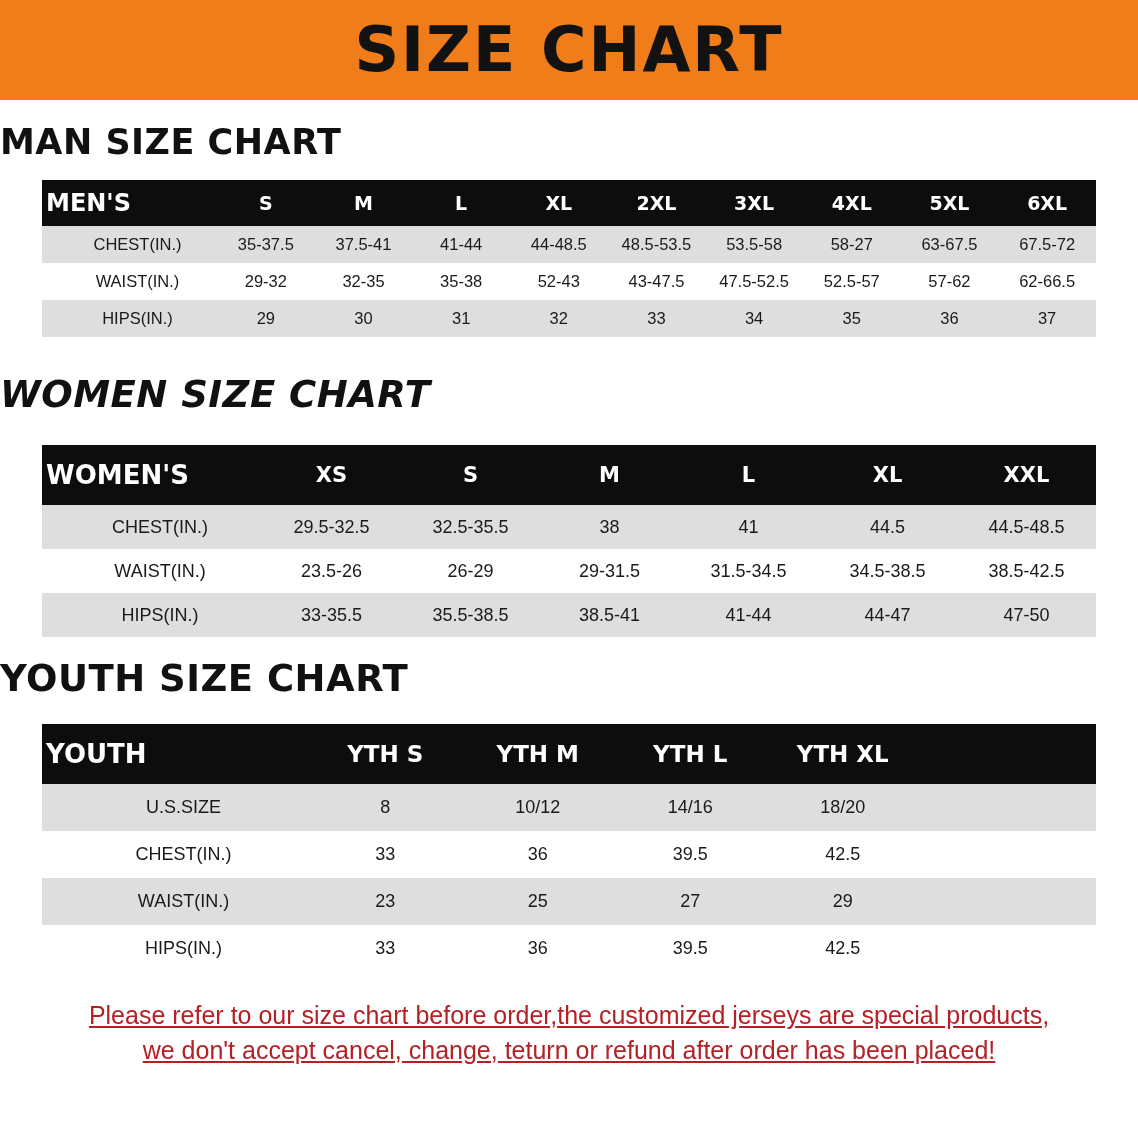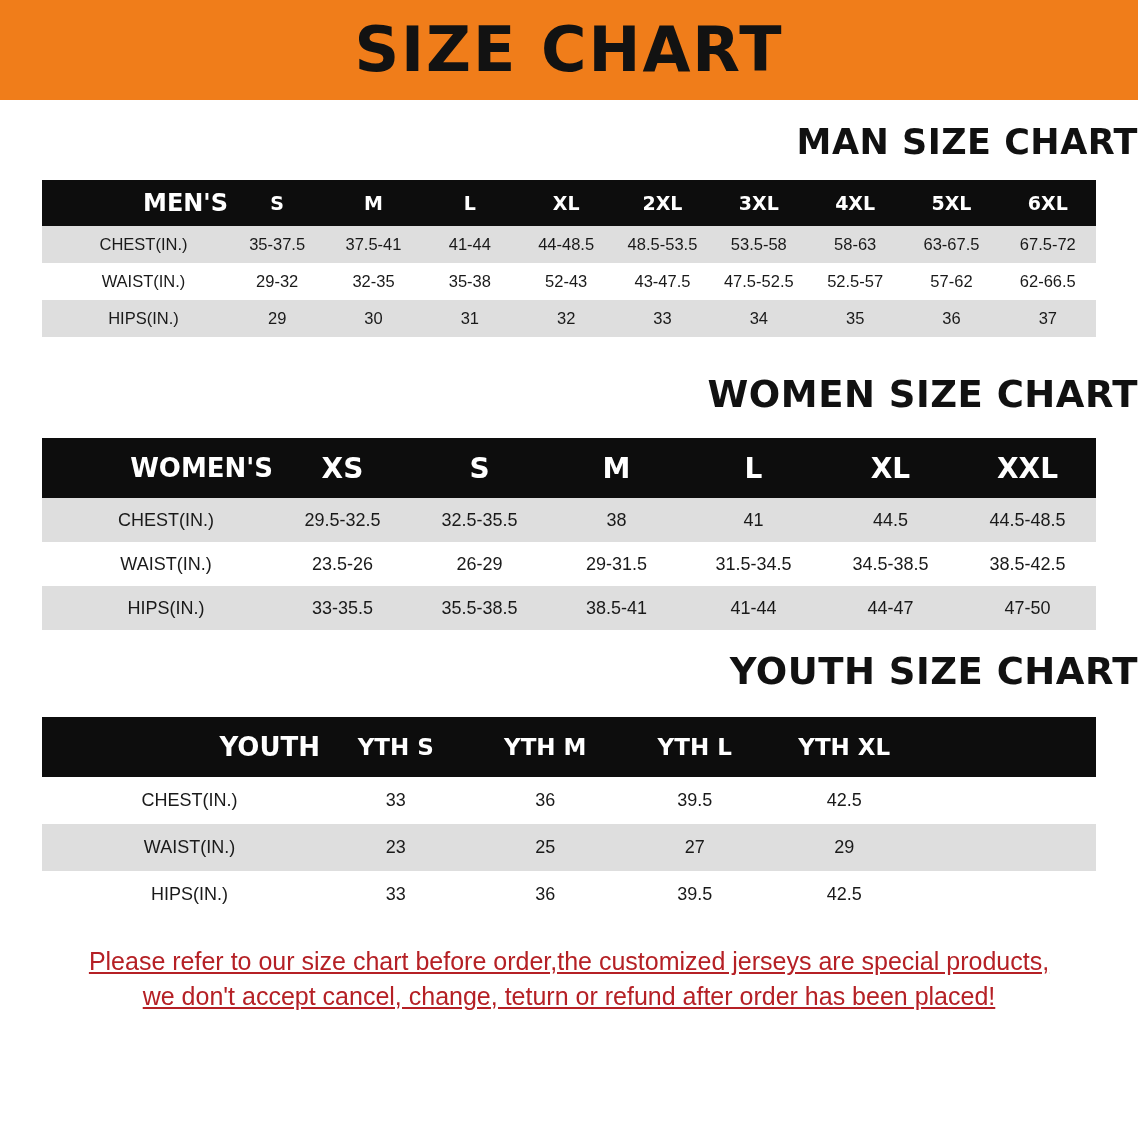--- a/index.html
+++ b/index.html
@@ -35,69 +35,69 @@
     font-weight: bold;
     font-size: 62px;
     letter-spacing: 2px;
     color: #121212;
     line-height: 1;
     text-align: center;
   }
 
   
   .section-title {
-    text-align: right;
+    text-align: left;
     font-family: "DejaVu Sans", sans-serif;
     font-weight: bold;
     color: #111111;
     letter-spacing: 0.5px;
   }
   .section-title.man   { font-size: 35px; margin-top: 22px; margin-bottom: 18px; }
-  .section-title.women { font-size: 37px; margin-top: 36px; margin-bottom: 22px; }
+  .section-title.women { font-size: 37px; margin-top: 36px; margin-bottom: 29px; font-style: italic; }
   .section-title.youth { font-size: 37px; margin-top: 20px; margin-bottom: 24px; }
 
   
   .table-wrap {
     margin: 0 42px;
   }
   table {
     width: 100%;
     border-collapse: collapse;
     table-layout: fixed;
   }
   thead th {
     background: #0d0d0d;
     color: #ffffff;
     font-family: "DejaVu Sans", sans-serif;
     font-weight: bold;
   }
   .head-label {
-    text-align: right;
-    padding-left: 16px;
+    text-align: left;
+    padding-left: 4px;
   }
   tbody td {
     text-align: center;
     color: #1a1a1a;
     font-family: "Liberation Sans", sans-serif;
   }
   tbody td.rowlabel {
     text-align: center;
     padding-left: 17px;
   }
   tr.shade td { background: #dedede; }
   tr.plain td { background: #ffffff; }
 
   
   .men thead th { height: 44px; font-size: 19px; }
   .men thead th.head-label { font-size: 24px; }
   .men tbody td { height: 35px; font-size: 16.5px; }
   .men tbody td.rowlabel { font-size: 16.5px; }
 
   
-  .women-tbl thead th { height: 58px; font-size: 28px; }
+  .women-tbl thead th { height: 58px; font-size: 21px; }
   .women-tbl thead th.head-label { font-size: 26px; }
   .women-tbl tbody td { height: 42px; font-size: 18px; }
 
   
   .youth-tbl thead th { height: 58px; font-size: 23px; }
   .youth-tbl thead th.head-label { font-size: 26px; }
   .youth-tbl tbody td { height: 45px; font-size: 18px; }
 
   
   .note {
@@ -138,21 +138,21 @@
       </thead>
       <tbody>
         <tr class="shade">
           <td class="rowlabel">CHEST(IN.)</td>
           <td>35-37.5</td>
           <td>37.5-41</td>
           <td>41-44</td>
           <td>44-48.5</td>
           <td>48.5-53.5</td>
           <td>53.5-58</td>
-          <td>58-63</td>
+          <td>58-27</td>
           <td>63-67.5</td>
           <td>67.5-72</td>
         </tr>
         <tr class="plain">
           <td class="rowlabel">WAIST(IN.)</td>
           <td>29-32</td>
           <td>32-35</td>
           <td>35-38</td>
           <td>52-43</td>
           <td>43-47.5</td>
@@ -230,20 +230,28 @@
         <tr>
           <th class="head-label" style="width:262px">YOUTH</th>
           <th>YTH S</th>
           <th>YTH M</th>
           <th>YTH L</th>
           <th>YTH XL</th>
           <th style="width:175px"></th>
         </tr>
       </thead>
       <tbody>
+        <tr class="shade">
+          <td class="rowlabel">U.S.SIZE</td>
+          <td>8</td>
+          <td>10/12</td>
+          <td>14/16</td>
+          <td>18/20</td>
+          <td></td>
+        </tr>
         <tr class="plain">
           <td class="rowlabel">CHEST(IN.)</td>
           <td>33</td>
           <td>36</td>
           <td>39.5</td>
           <td>42.5</td>
           <td></td>
         </tr>
         <tr class="shade">
           <td class="rowlabel">WAIST(IN.)</td>

